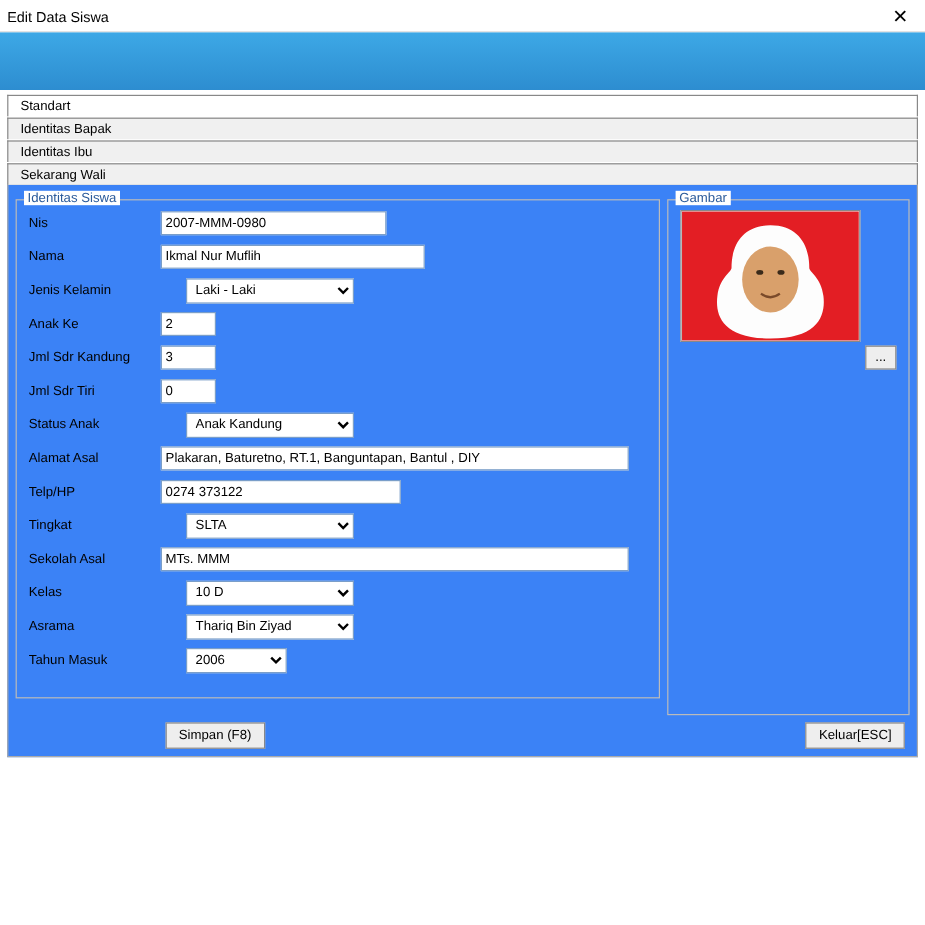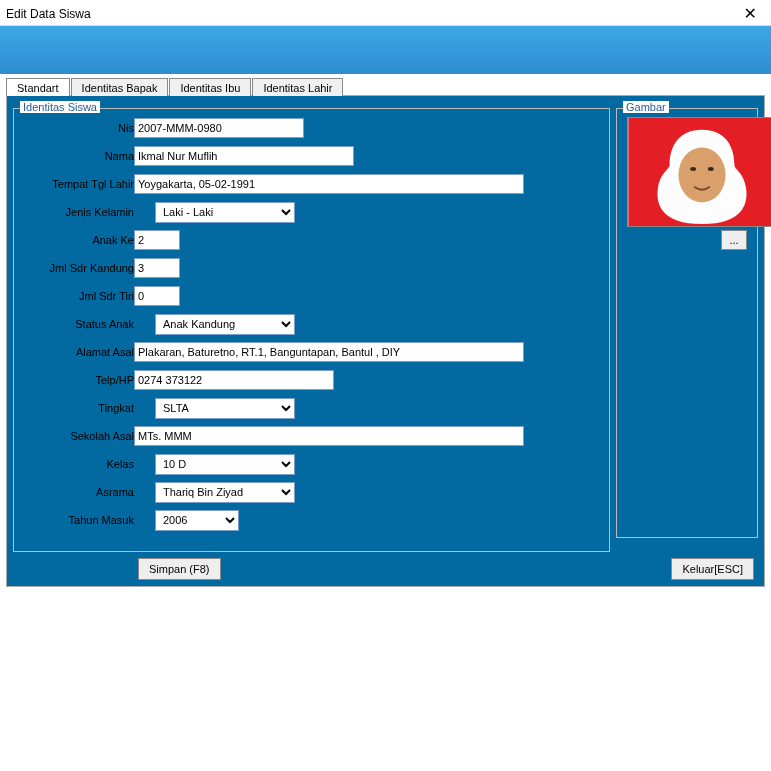--- a/index.html
+++ b/index.html
@@ -3,34 +3,34 @@
 <meta charset="utf-8">
 <style>
 * { box-sizing: border-box; margin: 0; padding: 0; }
 body { font-family: Tahoma, Arial, sans-serif; font-size: 11px; background: #fff; color: #000; }
 .window { width: 771px; }
 .titlebar { display: flex; justify-content: space-between; align-items: center; padding: 4px 8px 2px 6px; border-bottom: 1px solid #ddd; }
 .titlebar-text { font-size: 12px; }
 .close-btn { font-size: 16px; cursor: pointer; padding: 0 6px; font-family: Arial; }
 .toolbar-band { height: 48px; background: linear-gradient(#3da8e6, #2d8dd0); }
 .content-area { padding: 4px 6px 20px 6px; background: #fff; }
-.tabs { display: flex; gap: 1px; margin-bottom: 0; }
+.tabs { display: flex; gap: 1px; margin-bottom: 0; flex-direction: column; }
 .tab { border: 1px solid #888; border-bottom: none; padding: 3px 10px 2px 10px; background: #f0f0f0; font-size: 11px; cursor: pointer; }
 .tab.active { background: #fff; position: relative; z-index: 2; }
-.tab-panel { border: 1px solid #aaa; padding: 6px; margin-top: -1px; background: #0369a1; }
+.tab-panel { border: 1px solid #aaa; padding: 6px; margin-top: -1px; background: #3b82f6; }
 .cols { display: flex; gap: 6px; }
 .fieldset { border: 1px solid #bbb; padding: 8px 10px 14px 10px; position: relative; margin-top: 6px; }
 .fieldset-legend { position: absolute; top: -8px; left: 6px; background: #fff; padding: 0 3px; color: #2a5a9a; font-size: 11px; }
 .left-col { flex: 1; }
-.right-col { width: 142px; }
+.right-col { width: 202px; }
 .form-row { display: flex; align-items: center; margin-bottom: 6px; min-height: 22px; }
-.lbl { width: 110px; font-size: 11px; text-align: right; }
+.lbl { width: 110px; font-size: 11px; }
 input[type=text], select { border: 1px solid #7a9ec9; padding: 2px 3px; font-size: 11px; font-family: inherit; height: 20px; background: #fff; }
 select { height: 21px; margin-left: 21px; }
-.w-160 { width: 170px; } .w-220 { width: 220px; } .w-sm { width: 46px; } .w-140 { width: 140px; }
+.w-160 { width: 188px; } .w-220 { width: 220px; } .w-sm { width: 46px; } .w-140 { width: 140px; }
 .w-390 { width: 390px; } .w-200 { width: 200px; } .w-105 { width: 84px; }
 .photo-box { width: 150px; height: 110px; border: 1px solid #888; background: #fff; overflow: hidden; display: flex; align-items: center; justify-content: center; }
 .photo { width: 100%; height: 100%; }
 .browse-row { display: flex; justify-content: flex-end; margin-top: 3px; }
 .browse-btn { width: 26px; height: 20px; border: 1px solid #888; background: #eee; font-size: 11px; cursor: pointer; }
 .footer { display: flex; justify-content: space-between; padding: 6px 4px 0 125px; }
 .btn { border: 1px solid #888; background: #eee; padding: 4px 10px; font-size: 11px; cursor: pointer; }
 </style>
 </head>
 <body>
@@ -40,43 +40,39 @@
     <span class="titlebar-text">Edit Data Siswa</span>
     <span class="close-btn">✕</span>
   </div>
   <div class="toolbar-band"></div>
 
   <div class="content-area">
     <div class="tabs">
       <div class="tab active">Standart</div>
       <div class="tab">Identitas Bapak</div>
       <div class="tab">Identitas Ibu</div>
-      <div class="tab">Identitas Lahir</div>
+      <div class="tab">Sekarang Wali</div>
     </div>
 
     <div class="tab-panel">
       <div class="cols">
         <div class="left-col">
           <div class="fieldset">
             <span class="fieldset-legend">Identitas Siswa</span>
 
             <div class="form-row">
                 <span class="lbl">Nis</span>
               <input type="text" class="w-160" value="2007-MMM-0980" style="">
               </div>
 
             <div class="form-row">
                 <span class="lbl">Nama</span>
               <input type="text" class="w-220" value="Ikmal Nur Muflih" style="">
               </div>
 
-            <div class="form-row">
-                <span class="lbl">Tempat Tgl Lahir</span>
-              <input type="text" class="w-390" value="Yoygakarta, 05-02-1991" style="">
-              </div>
 
             <div class="form-row">
                 <span class="lbl">Jenis Kelamin</span>
               <select class="w-140"><option>Laki - Laki</option></select>
               </div>
 
             <div class="form-row">
                 <span class="lbl">Anak Ke</span>
               <input type="text" class="w-sm" value="2" style="">
               </div>

